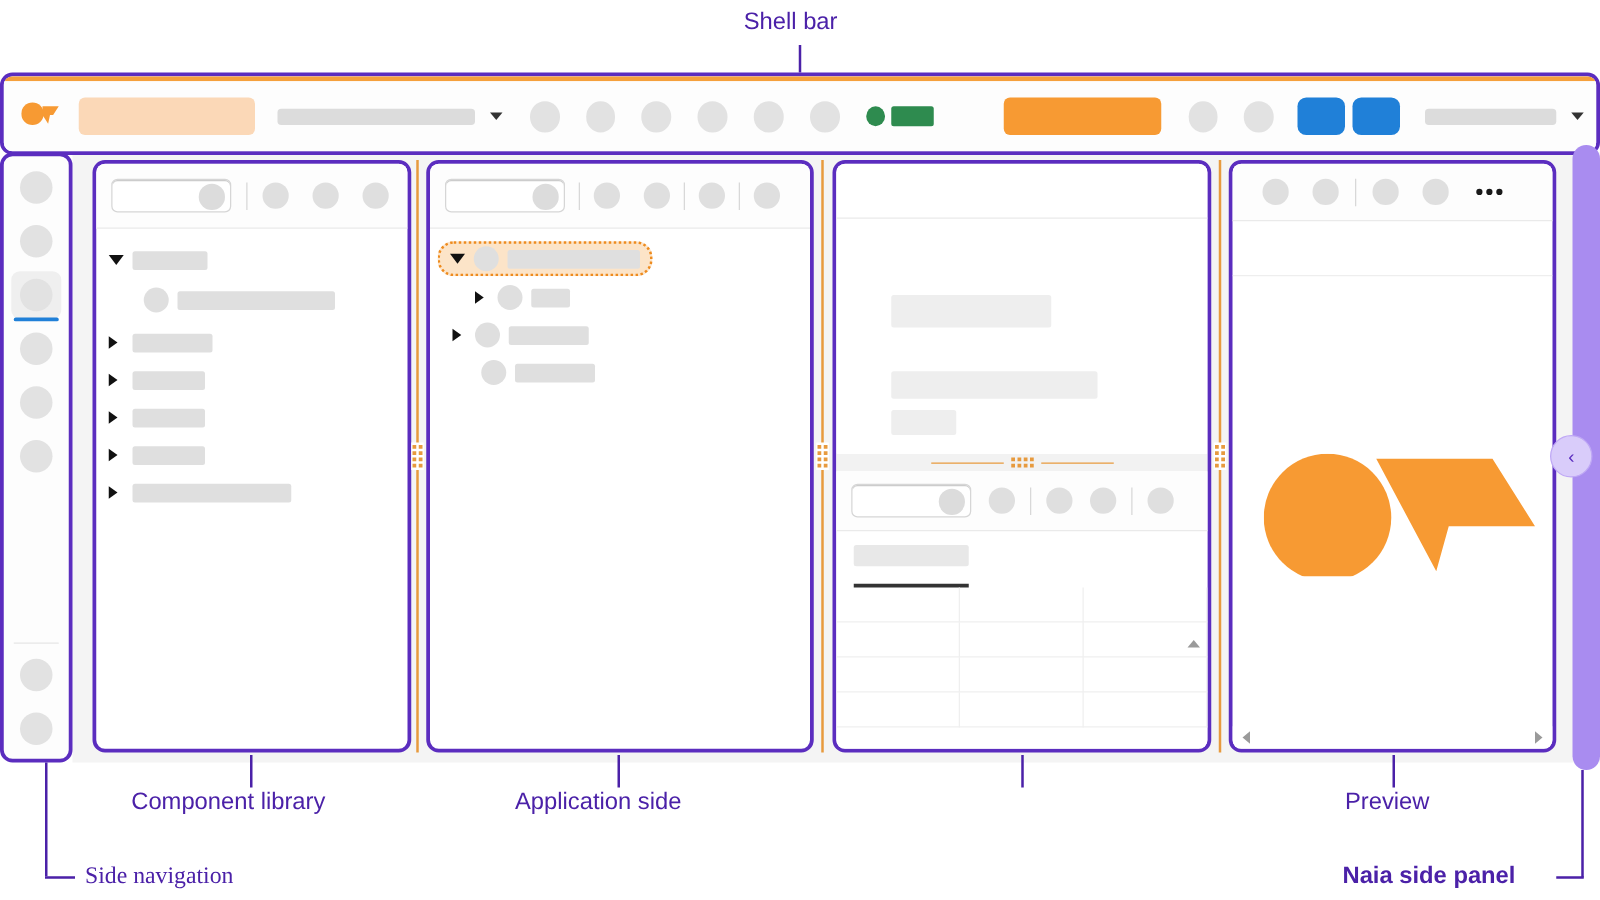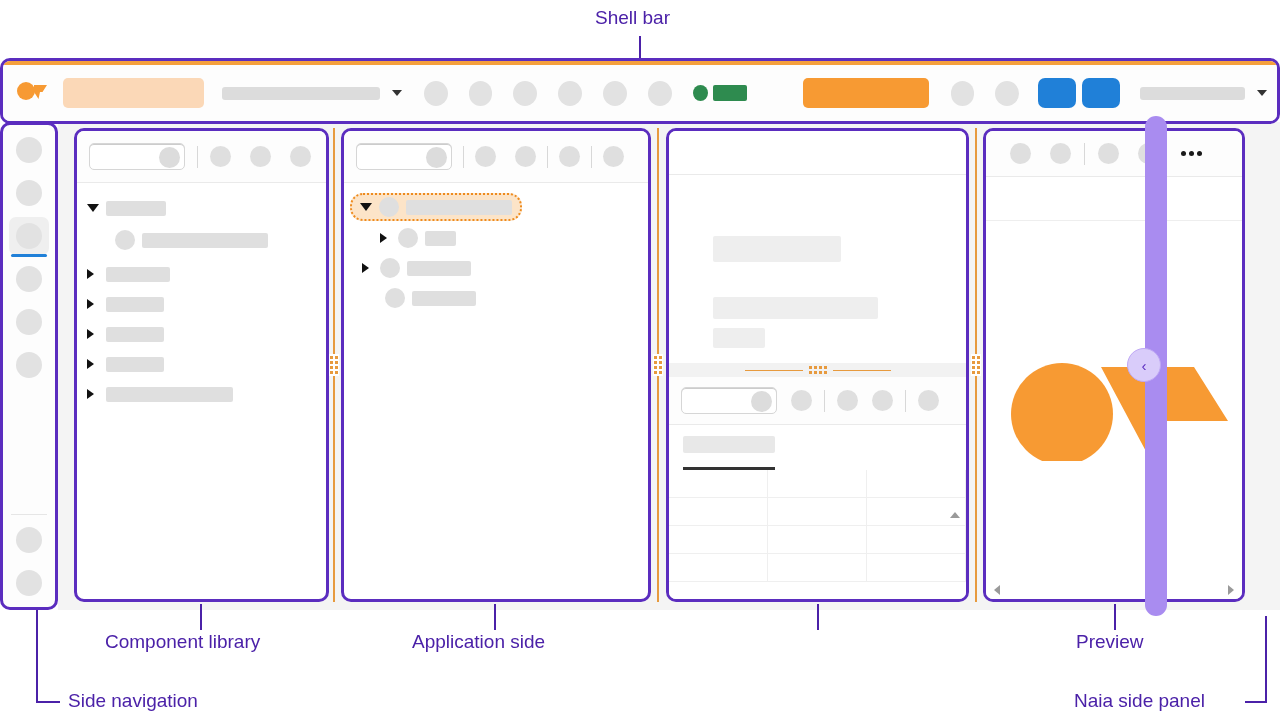--- a/index.html
+++ b/index.html
@@ -2,21 +2,21 @@
 <html><head>
 <meta charset="utf-8">
 <style>
   * { box-sizing: border-box; margin: 0; padding: 0; }
   html, body {
     width: 1280px; height: 720px;
     background: #ffffff;
     font-family: "Liberation Sans", sans-serif;
     overflow: hidden;
   }
-  #stage { position: relative; width: 1167px; height: 720px; }
+  #stage { position: relative; width: 1280px; height: 720px; }
 
   
   .anno-label {
     position: absolute;
     color: #4B21A8;
     font-size: 19px;
     font-family: "Liberation Sans", sans-serif;
     white-space: nowrap;
   }
   .anno-line { position: absolute; background: #4B21A8; }
@@ -238,21 +238,21 @@
     <div class="nav-divider"></div>
     <div class="nav-item">
         <span class="dot"></span>
       </div>
     <div class="nav-item">
         <span class="dot"></span>
       </div>
   </div>
   <div class="anno-line anno-v" style="left:36px;top:610px;height:91px;"></div>
   <div class="anno-line anno-h" style="left:36px;top:701px;width:24px;"></div>
-  <div class="anno-label" style="left:68px;top:690px;">Side navigation</div>
+  <div class="anno-label" style="left:68px;top:690px;font-family:Liberation Serif, serif;">Side navigation</div>
 
   <div class="panel" style="left:74px;top:128px;width:255px;height:474px;">
     <div class="panel-toolbar">
       <div class="tb-search" placeholder="">
         <span class="mag"></span>
       </div>
       <span class="tb-sep" style="margin:0 12px;"></span>
       <span class="tb-dot"></span>
       <span class="tb-dot" style="margin-left:19px;"></span>
       <span class="tb-dot" style="margin-left:19px;"></span>
@@ -460,15 +460,15 @@
   </div>
   <div class="anno-line anno-v" style="left:1114px;top:604px;height:26px;"></div>
   <div class="anno-label" style="left:1076px;top:631px;">Preview</div>
 
   <div class="naia"></div>
   <div class="naia-btn">
     <span>‹</span>
   </div>
   <div class="anno-line anno-v" style="left:1265px;top:616px;height:86px;"></div>
   <div class="anno-line anno-h" style="left:1245px;top:701px;width:22px;"></div>
-  <div class="anno-label" style="left:1074px;top:690px;">Naia side panel</div>
+  <div class="anno-label" style="left:1074px;top:690px;font-weight:bold;">Naia side panel</div>
 
 </div>
 
 </body></html>

